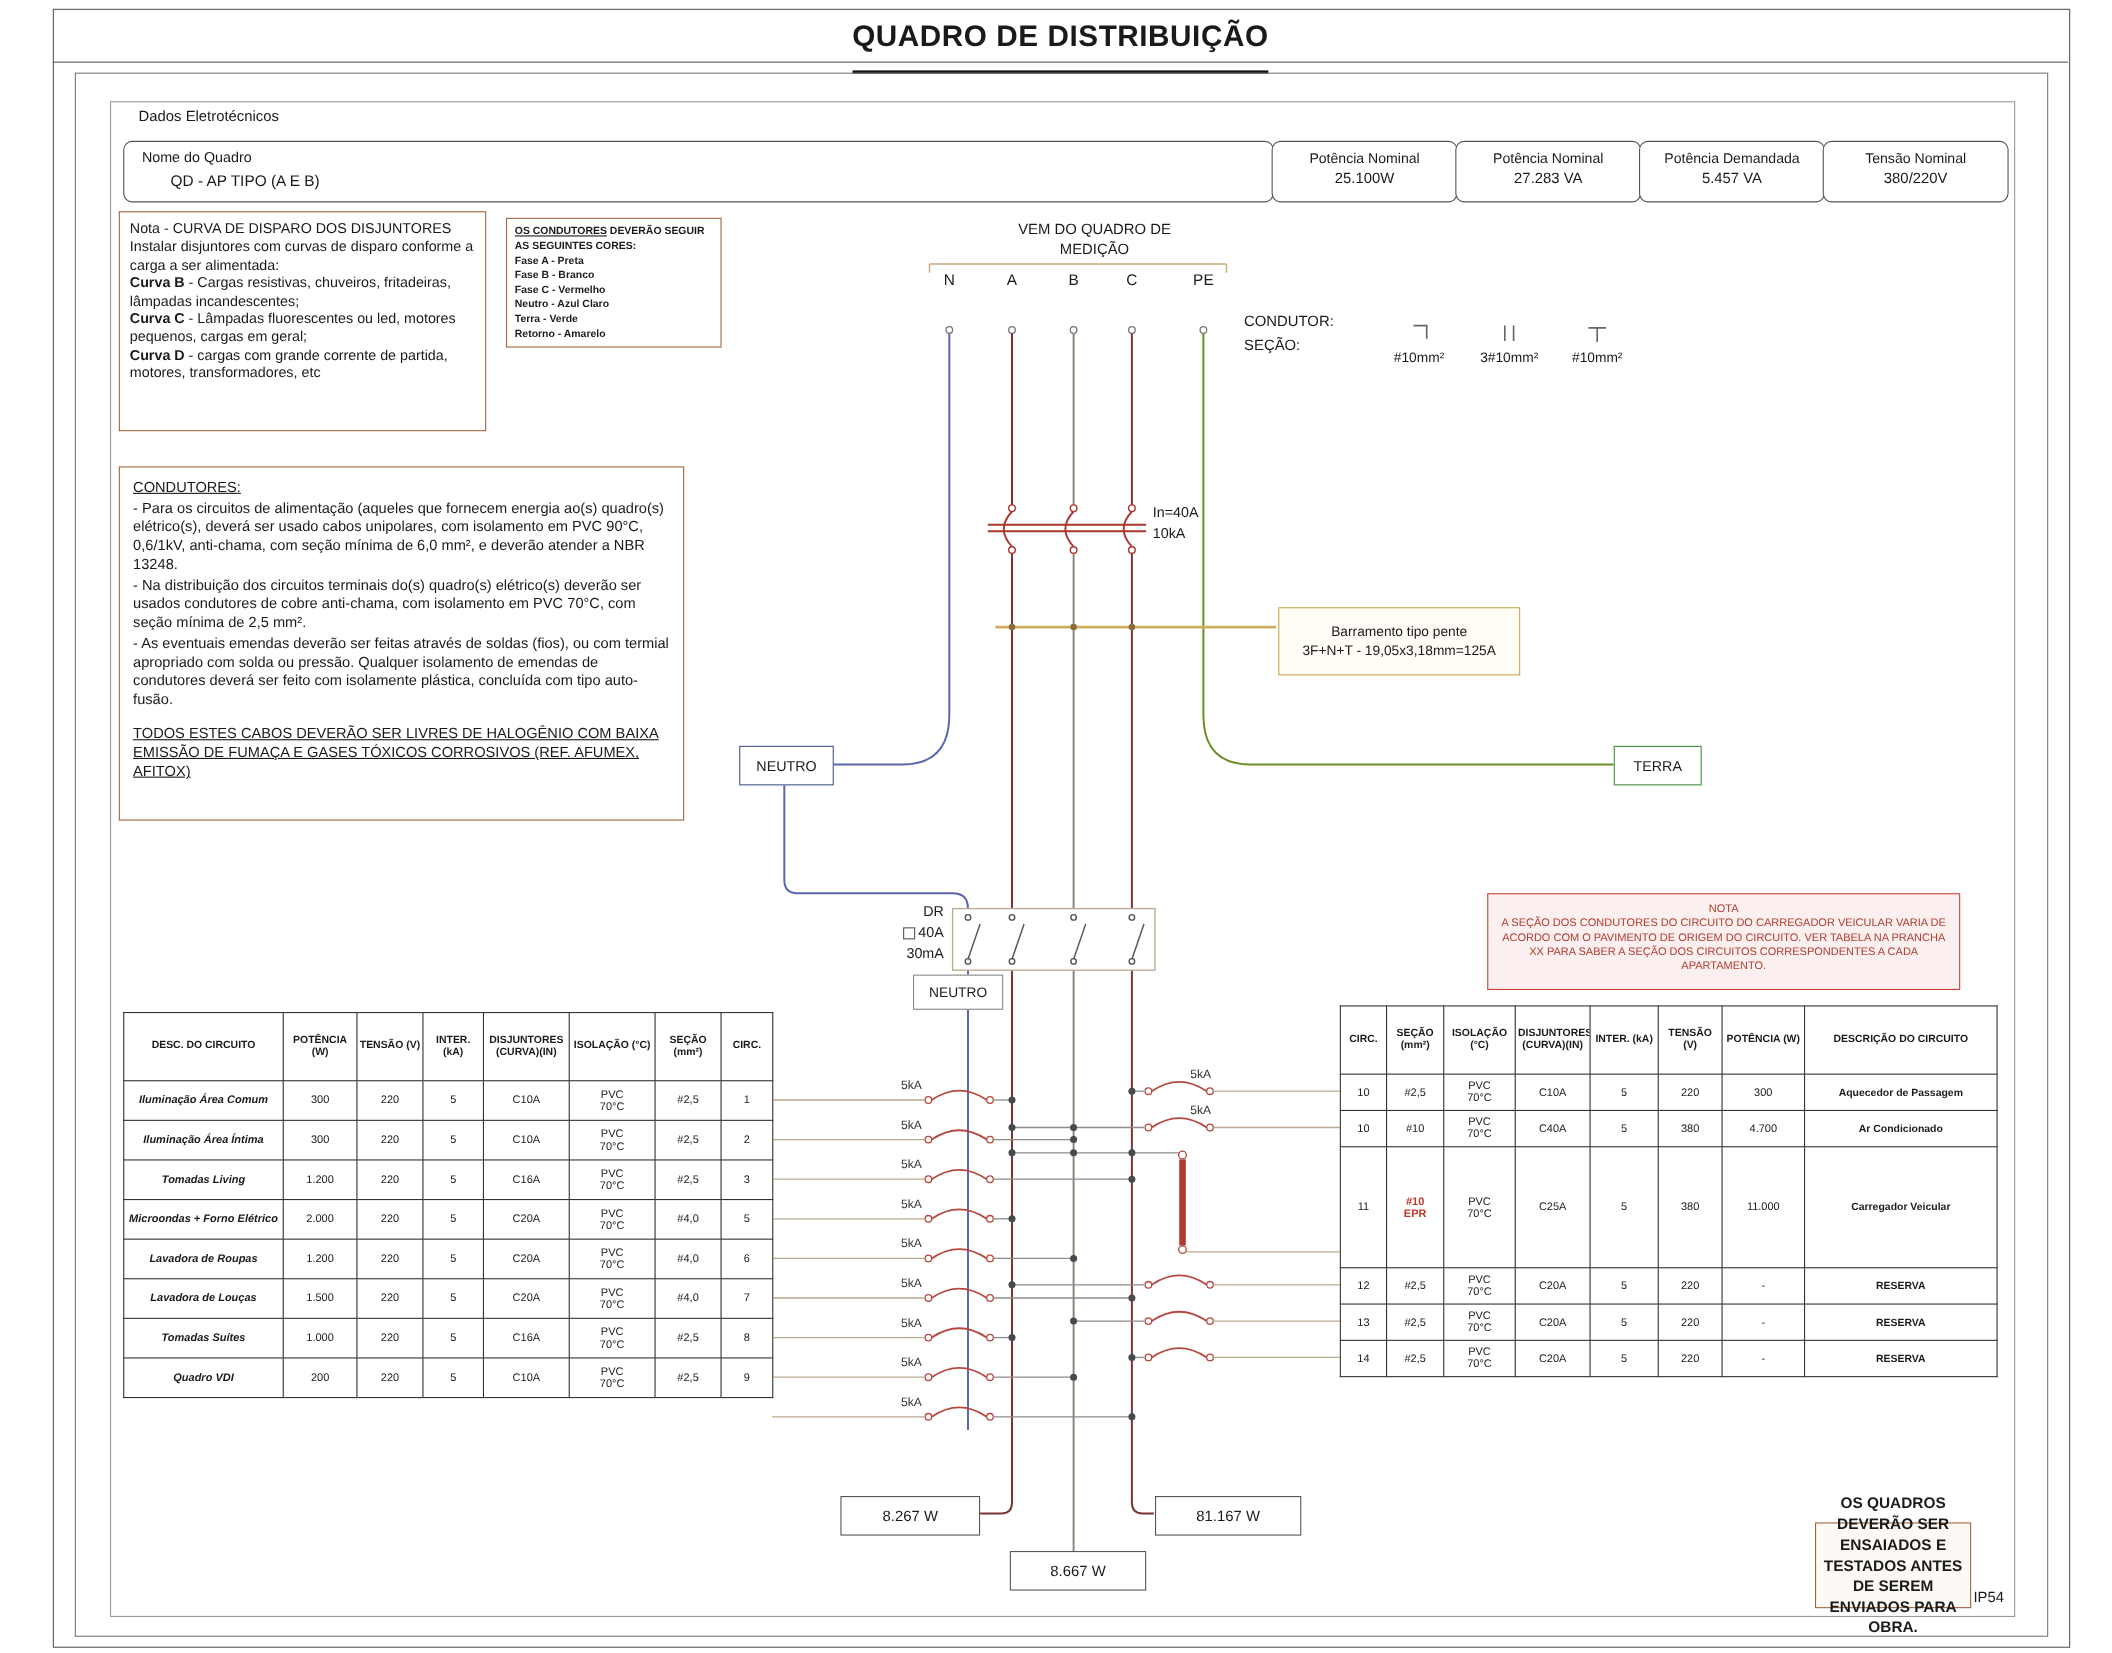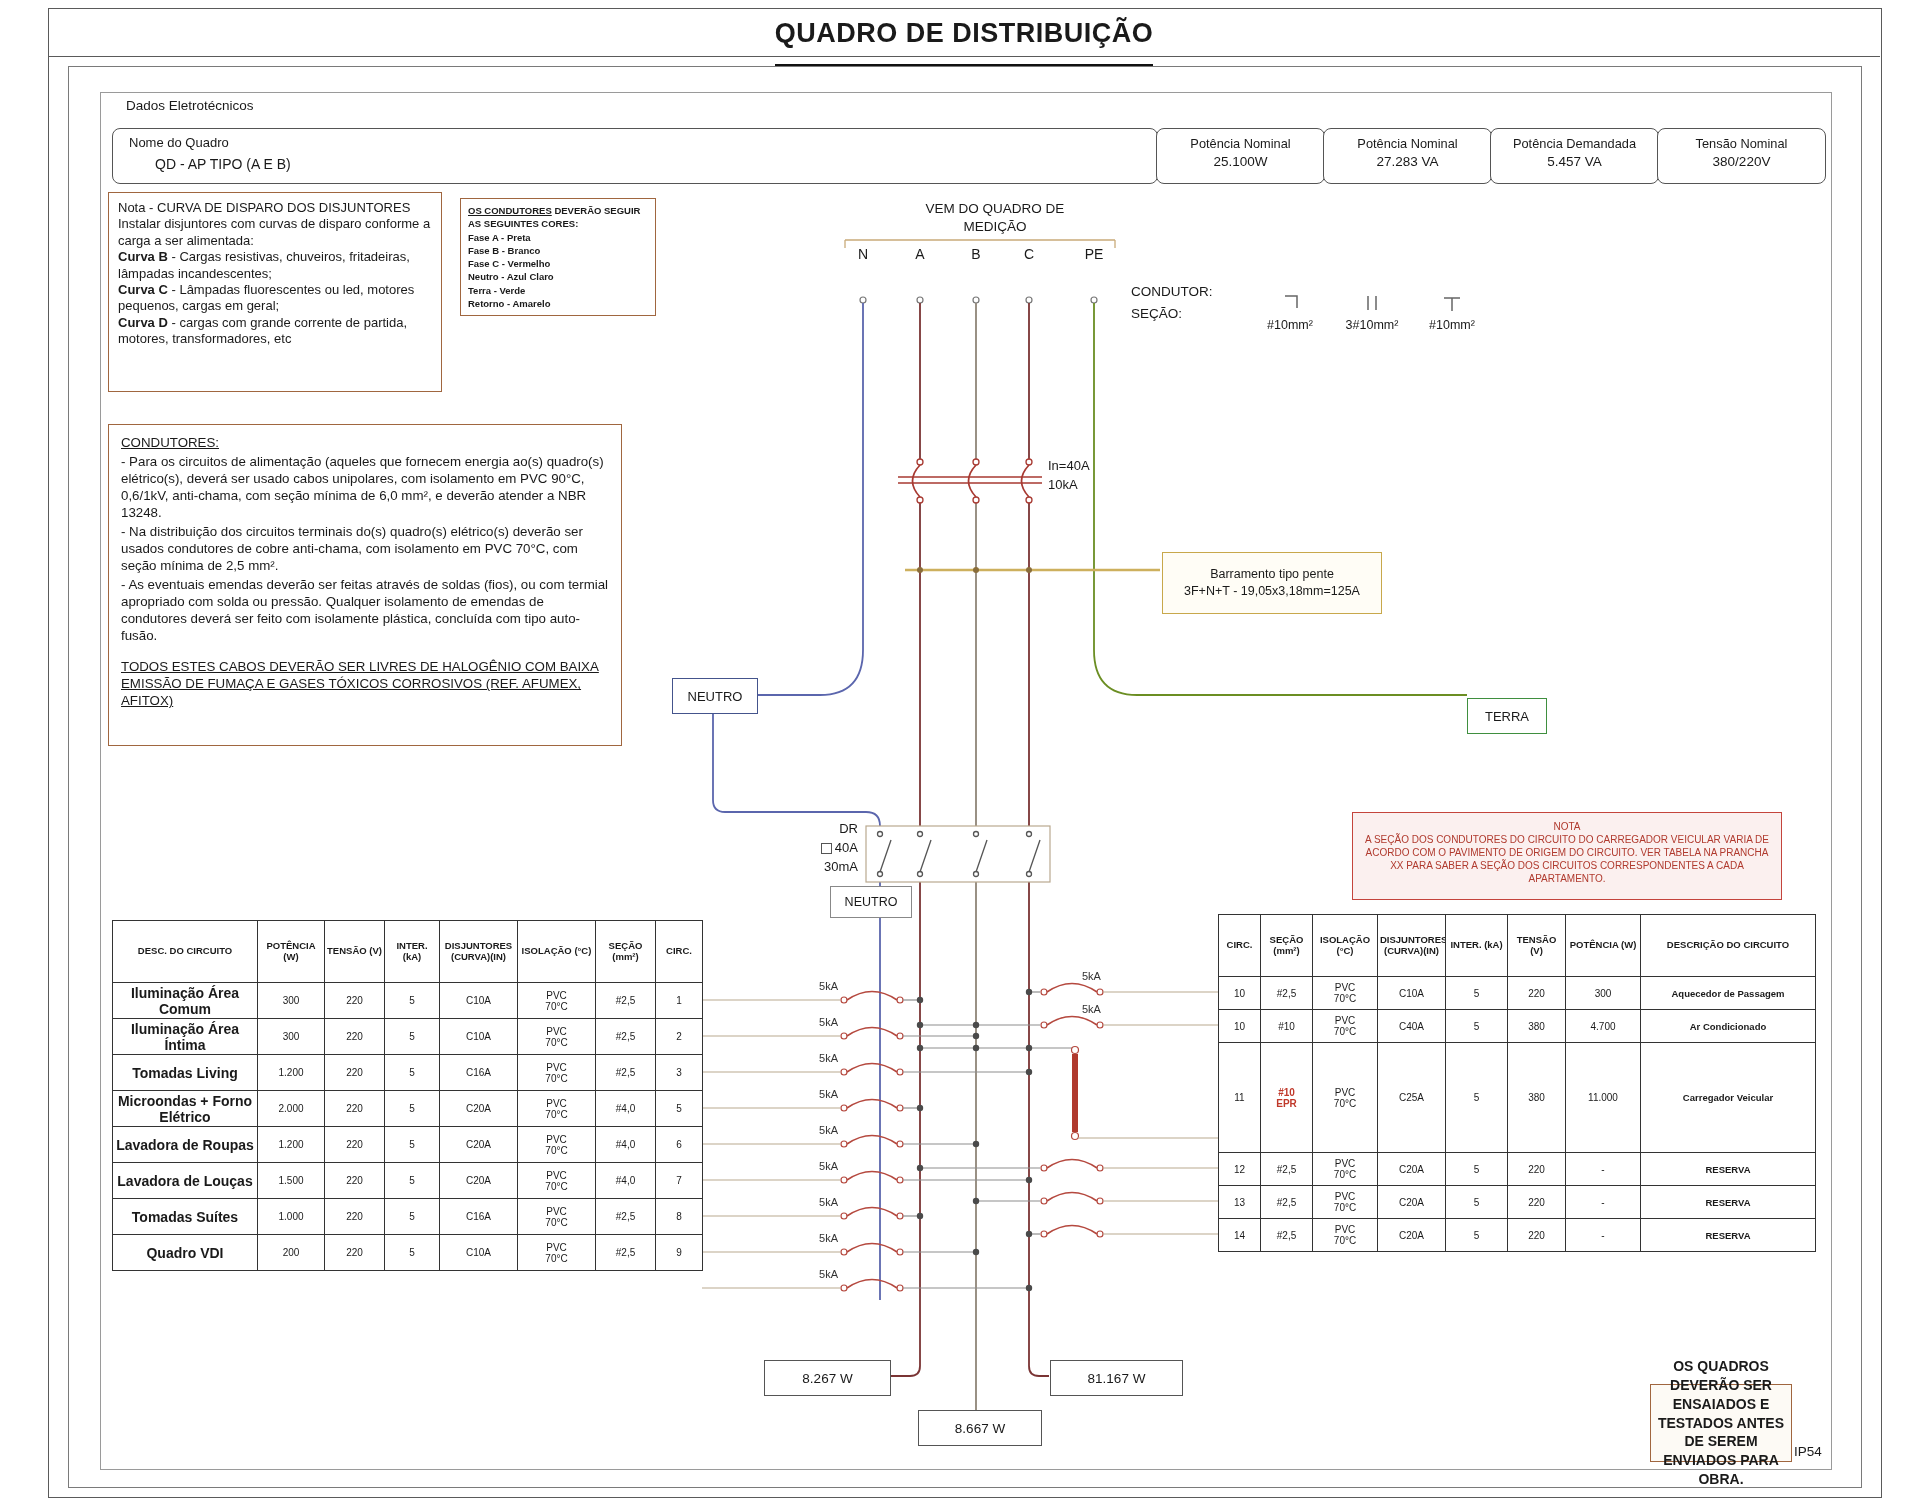--- a/index.html
+++ b/index.html
@@ -39,41 +39,41 @@
   .vem-label{left:900px;top:200px;width:190px;text-align:center;font-size:13.5px;line-height:1.3;}
   .phase-letter{width:30px;text-align:center;font-size:14px;top:246px;}
   .small-lbl{font-size:13.5px;}
   .secao-val{top:318px;width:80px;text-align:center;font-size:12.5px;}
   .in-lbl{font-size:13px;}
   .barr-box{left:1162px;top:552px;width:218px;height:60px;border:1.3px solid #c8a84b;background:#fffdf6;
             display:flex;flex-direction:column;align-items:center;justify-content:center;
             font-size:12.5px;line-height:1.35;text-align:center;}
   .tag-box{border:1.3px solid #555;background:#fff;display:flex;align-items:center;justify-content:center;font-size:13px;}
   .neutro-box{left:672px;top:678px;width:84px;height:34px;border-color:#44548c;}
-  .terra-box{left:1467px;top:678px;width:78px;height:34px;border-color:#3f8f3f;margin-top:20px;}
+  .terra-box{left:1467px;top:678px;width:78px;height:34px;border-color:#3f8f3f;}
   .neutro2-box{left:830px;top:886px;width:80px;height:30px;border-color:#888;font-size:12.5px;}
   .dr-label{left:796px;top:820px;width:62px;text-align:right;font-size:13px;line-height:1.45;}
   .sq-icon{display:inline-block;width:9px;height:9px;border:1px solid #555;margin-right:3px;vertical-align:middle;}
   
   .pow-box{height:34px;border:1.3px solid #555;background:#fff;display:flex;align-items:center;
            justify-content:center;font-size:13.5px;}
   .pow-a{left:764px;top:1360px;width:125px;}
   .pow-c{left:1050px;top:1360px;width:131px;}
   .pow-b{left:918px;top:1410px;width:122px;}
   .ip54{left:1794px;top:1444px;font-size:13.5px;}
   
   .ckt{position:absolute;border-collapse:collapse;table-layout:fixed;background:#fff;}
   .ckt th,.ckt td{border:1px solid #333;white-space:pre-line;text-align:center;vertical-align:middle;
                   padding:1px 2px;overflow:hidden;}
   .ckt thead tr{height:62px;}
   .ckt th{font-size:9.5px;font-weight:bold;line-height:1.15;}
   .ckt td{font-size:10px;}
   #left-table{left:112px;top:920px;width:590px;}
   #left-table tbody tr{height:36px;}
-  #left-table td:first-child{font-weight:bold;font-size:14px;}
+  #left-table td:first-child{font-weight:bold;font-size:10px;font-style:italic;}
   #right-table{left:1218px;top:914px;width:597px;}
   #right-table tbody tr{height:33px;}
   #right-table td:last-child{font-weight:bold;font-size:9.5px;}
   td.red{color:#c0392b;font-weight:bold;}
   
   svg.wires{position:absolute;left:0;top:0;pointer-events:none;}
   .w{fill:none;stroke-width:1.8;}
   .wN{stroke:#5b66ad;} .wA{stroke:#7a3434;} .wB{stroke:#8f8578;} .wC{stroke:#7a3434;} .wPE{stroke:#6b8e23;}
   .topterm{fill:#fff;stroke:#777;stroke-width:1.2;}
   .mb{stroke:#a83a32;stroke-width:1.7;fill:none;}

